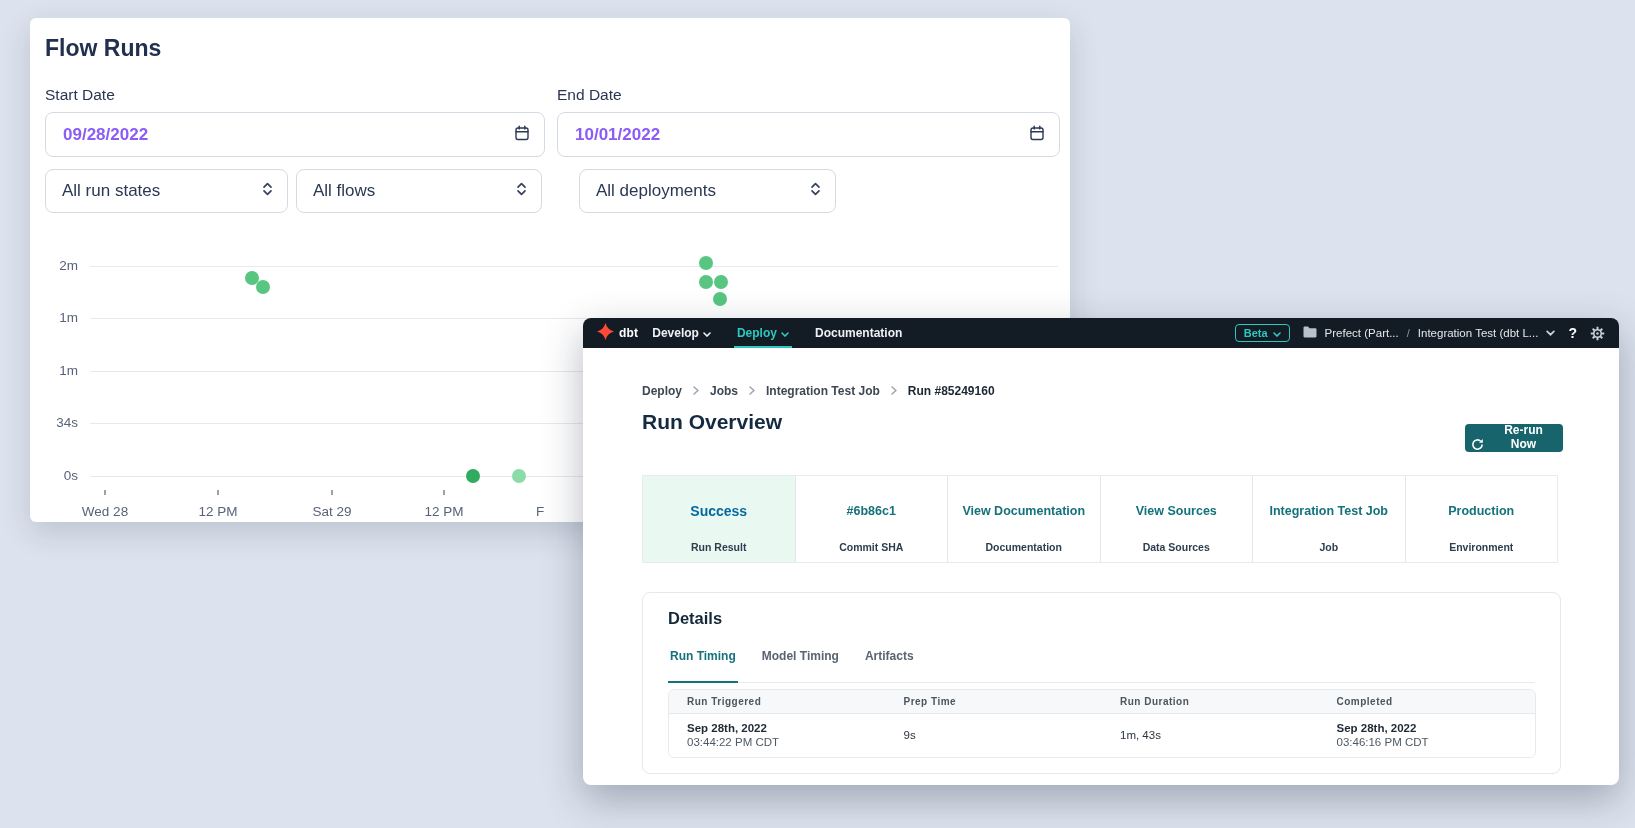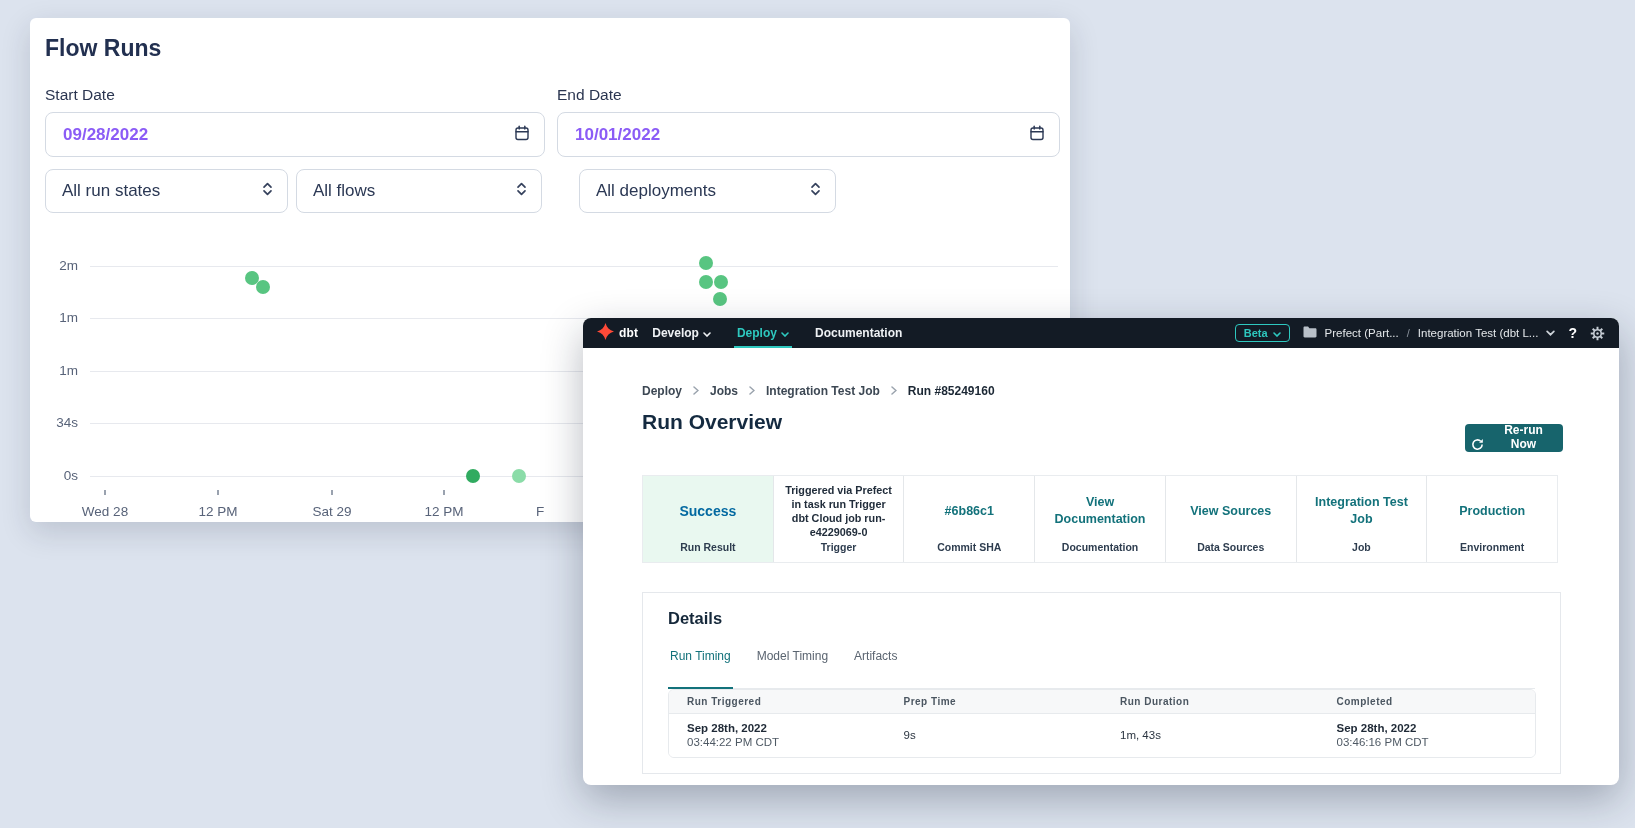--- a/index.html
+++ b/index.html
@@ -72,24 +72,24 @@
        padding:8px 9px 24px;border-right:1px solid #e4e7ea;box-sizing:border-box}
   .card:last-child{border-right:0}
   .card .val{font-size:12.5px;font-weight:700;color:#13727b;line-height:1.35}
   .card .val.link{cursor:pointer}
   .card.success{background:#e9f8f0}
   .card.success .val{color:#0369a1;font-size:14px}
   .card.plain .val{color:#212d3b;font-size:10.8px;line-height:1.3}
   .card .cap{position:absolute;left:0;right:0;bottom:9px;font-size:10.5px;font-weight:600;color:#2e3d4f}
 
   .panel{position:absolute;left:59px;top:274px;width:919px;height:182px;border:1px solid #e5e8ec;
-       border-radius:0;box-sizing:border-box;background:#fff}
+       border-radius:8px;box-sizing:border-box;background:#fff}
   .panel h3{position:absolute;left:25px;top:16px;margin:0;font-size:16.5px;font-weight:700;color:#15283a}
   .tabs{position:absolute;left:25px;right:25px;top:56px;display:flex;gap:22px;border-bottom:1px solid #e7eaed}
-  .tab{font-size:12px;font-weight:400;color:#5a6470;padding:0 2px 24px;cursor:pointer}
+  .tab{font-size:12px;font-weight:700;color:#5a6470;padding:0 2px 18px;cursor:pointer}
   .tab.active{color:#13727b;border-bottom:2px solid #13727b;margin-bottom:-1px}
   .tbl{position:absolute;left:25px;top:96px;width:866px;border:1px solid #e7eaed;border-radius:6px;overflow:hidden}
   .thead{display:flex;background:#f7f8f9;border-bottom:1px solid #e7eaed}
   .th{flex:1;padding:6px 8px 6px 18px;font-size:10px;font-weight:700;letter-spacing:.5px;color:#4b5661}
   .trow{display:flex;background:#fff}
   .td{flex:1;padding:8px 8px 9px 18px;min-height:26px;display:flex;flex-direction:column;justify-content:center}
   .td .d1{font-size:11.5px;font-weight:700;color:#1e2936}
   .td .d2{font-size:11.5px;font-weight:400;color:#4e5964;margin-top:2px}
 </style>
 </head>
@@ -287,24 +287,20 @@
           <path d="M12.7 1 V5 H8.7 Z" fill="#fff"></path>
         </svg>
       </span>
       <span>Re-run Now</span>
     </button>
 
     <div class="cards">
       <div class="card success">
         <div class="val">Success</div>
         <div class="cap">Run Result</div>
-      </div>
-      <div class="card plain">
-        <div class="val">Triggered via Prefect in task run Trigger dbt Cloud job run-e4229069-0</div>
-        <div class="cap">Trigger</div>
       </div>
       <div class="card">
         <div class="val link">#6b86c1</div>
         <div class="cap">Commit SHA</div>
       </div>
       <div class="card">
         <div class="val link">View Documentation</div>
         <div class="cap">Documentation</div>
       </div>
       <div class="card">

